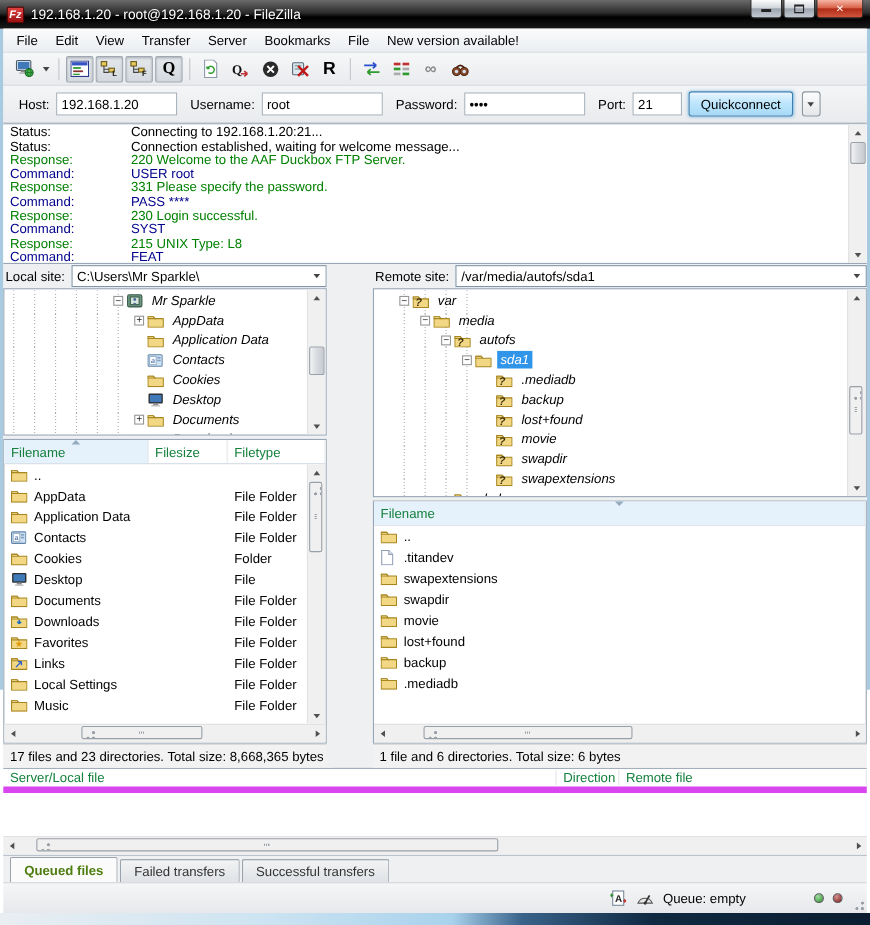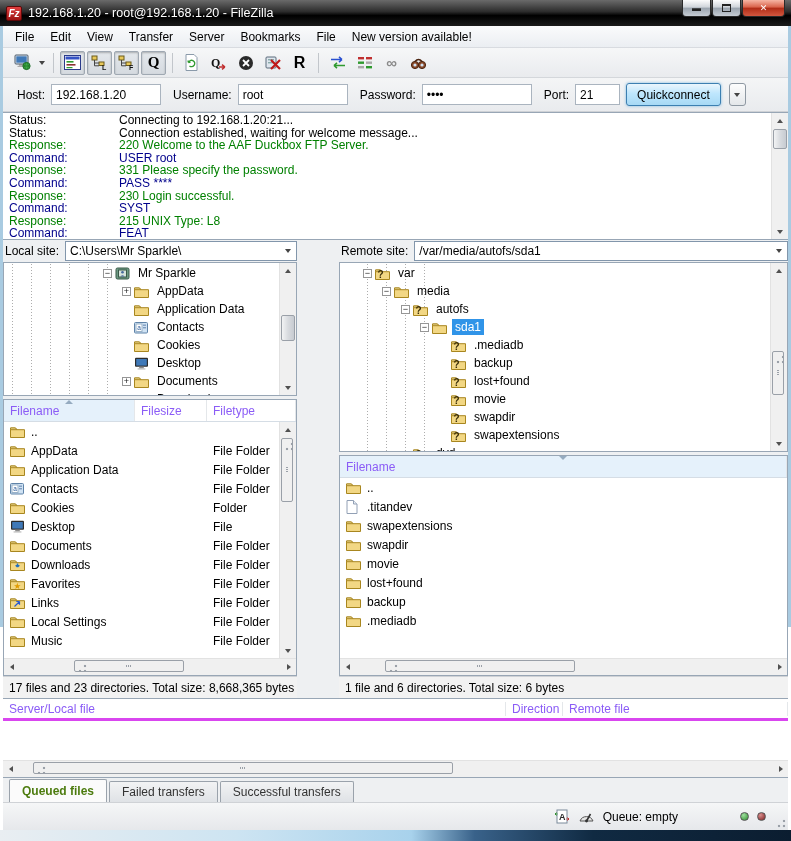--- a/index.html
+++ b/index.html
@@ -106,51 +106,51 @@
       repeating-linear-gradient(to bottom,#adadad 0 1px,transparent 1px 3px);
     background-size:1px 100%; background-repeat:no-repeat;
     background-position:8px 0,27px 0,46px 0,65px 0,84px 0,103px 0; }
   .treebody.guides-remote { background-image:
       repeating-linear-gradient(to bottom,#adadad 0 1px,transparent 1px 3px),
       repeating-linear-gradient(to bottom,#adadad 0 1px,transparent 1px 3px),
       repeating-linear-gradient(to bottom,#adadad 0 1px,transparent 1px 3px),
       repeating-linear-gradient(to bottom,#adadad 0 1px,transparent 1px 3px);
     background-size:1px 100%; background-repeat:no-repeat;
     background-position:27px 0,46px 0,65px 0,84px 0; }
-  .trow { height:18px; display:flex; align-items:center; white-space:nowrap; cursor:pointer; }
+  .trow { height:18px; display:flex; align-items:center; white-space:nowrap; cursor:pointer;font-style:italic; }
   .expander { width:9px; height:9px; flex:none; border:1px solid #969696; background:#fff;
     position:relative; margin-right:3px; }
   .expander:before { position:absolute; left:0; right:0; top:-1px; text-align:center; font-size:9px; line-height:9px; color:#222; }
   .expander.minus:before { content:"−"; }
   .expander.plus:before { content:"+"; }
   .exp-spacer { width:12px; flex:none; }
   .ticon { width:16px; flex:none; margin-right:4px; display:flex; align-items:center; }
   .tlabel { padding:1px 3px; }
   .tlabel.selected { background:#3094e8; color:#fff; }
   .hsplit { height:3px; background:#eef0f2; flex:none; cursor:row-resize; }
 
   
   .listwrap { flex:1; display:flex; flex-direction:column; border:1px solid #98a6b5; background:#fff; min-height:0; position:relative; }
   .listheader { height:22px; display:flex; flex:none; background:#fff; border-bottom:1px solid #d5dde5; }
-  .hcell { display:flex; align-items:center; padding:0 6px; border-right:1px solid #e4e7ea; position:relative; cursor:pointer; color:#8b5cf6; }
+  .hcell { display:flex; align-items:center; padding:0 6px; border-right:1px solid #e4e7ea; position:relative; cursor:pointer; color:#15803d; }
   .hcell.sorted { background:#e5f1fb; }
   .hcell .sortarrow { position:absolute; top:0; left:50%; margin-left:-4px; }
   .sort-asc { width:0;height:0;border-left:4px solid transparent;border-right:4px solid transparent;border-bottom:4px solid #95abc0; }
   .sort-desc { width:0;height:0;border-left:4px solid transparent;border-right:4px solid transparent;border-top:4px solid #95abc0; }
   .listbody { flex:1; overflow:hidden; position:relative; }
   .lrow { height:19px; display:flex; align-items:center; cursor:pointer; }
   .lcell { padding:0 6px; white-space:nowrap; overflow:hidden; display:flex; align-items:center; }
   .lcell .ticon { margin-right:5px; }
   .num { justify-content:flex-end; }
   .statusrow { height:22px; flex:none; background:#f2f2f2; border-top:1px solid #cfd2d6; display:flex; align-items:center; padding:0 6px; white-space:nowrap; overflow:hidden; }
   .withvscroll { position:absolute; inset:0 17px 0 0; overflow:hidden; }
 
   
   .queuepanel { height:80px; background:#fff; border-top:1px solid #98a6b5; border-bottom:1px solid #98a6b5; display:flex; flex-direction:column; }
-  .qheader { height:22px; display:flex; border-bottom:3px solid #d946ef; flex:none;align-items:center; }
+  .qheader { height:22px; display:flex; border-bottom:6px solid #d946ef; flex:none;align-items:center; }
   .qbody { flex:1; background:#fff; }
   .tabsrow { height:24px; background:#eef0f2; display:flex; align-items:flex-end; padding-left:6px; gap:2px; }
   .tab { height:21px; padding:0 12px; display:flex; align-items:center; border:1px solid #9aa2ab; border-bottom:none;
     border-radius:2px 2px 0 0; background:linear-gradient(#f2f3f4,#dfe2e6); cursor:pointer; color:#333; }
   .tab.active { background:#fbfbfb; font-weight:bold; color:#4d7c0f; height:23px; }
 
   
   .statusbar { height:28px; background:linear-gradient(#f5f6f7,#e6e8eb); border-top:1px solid #cfd2d6;
     display:flex; align-items:center; justify-content:flex-end; padding-right:22px; gap:8px; position:relative; }
   .led { width:9px; height:9px; border-radius:50%; border:1px solid #555; }

